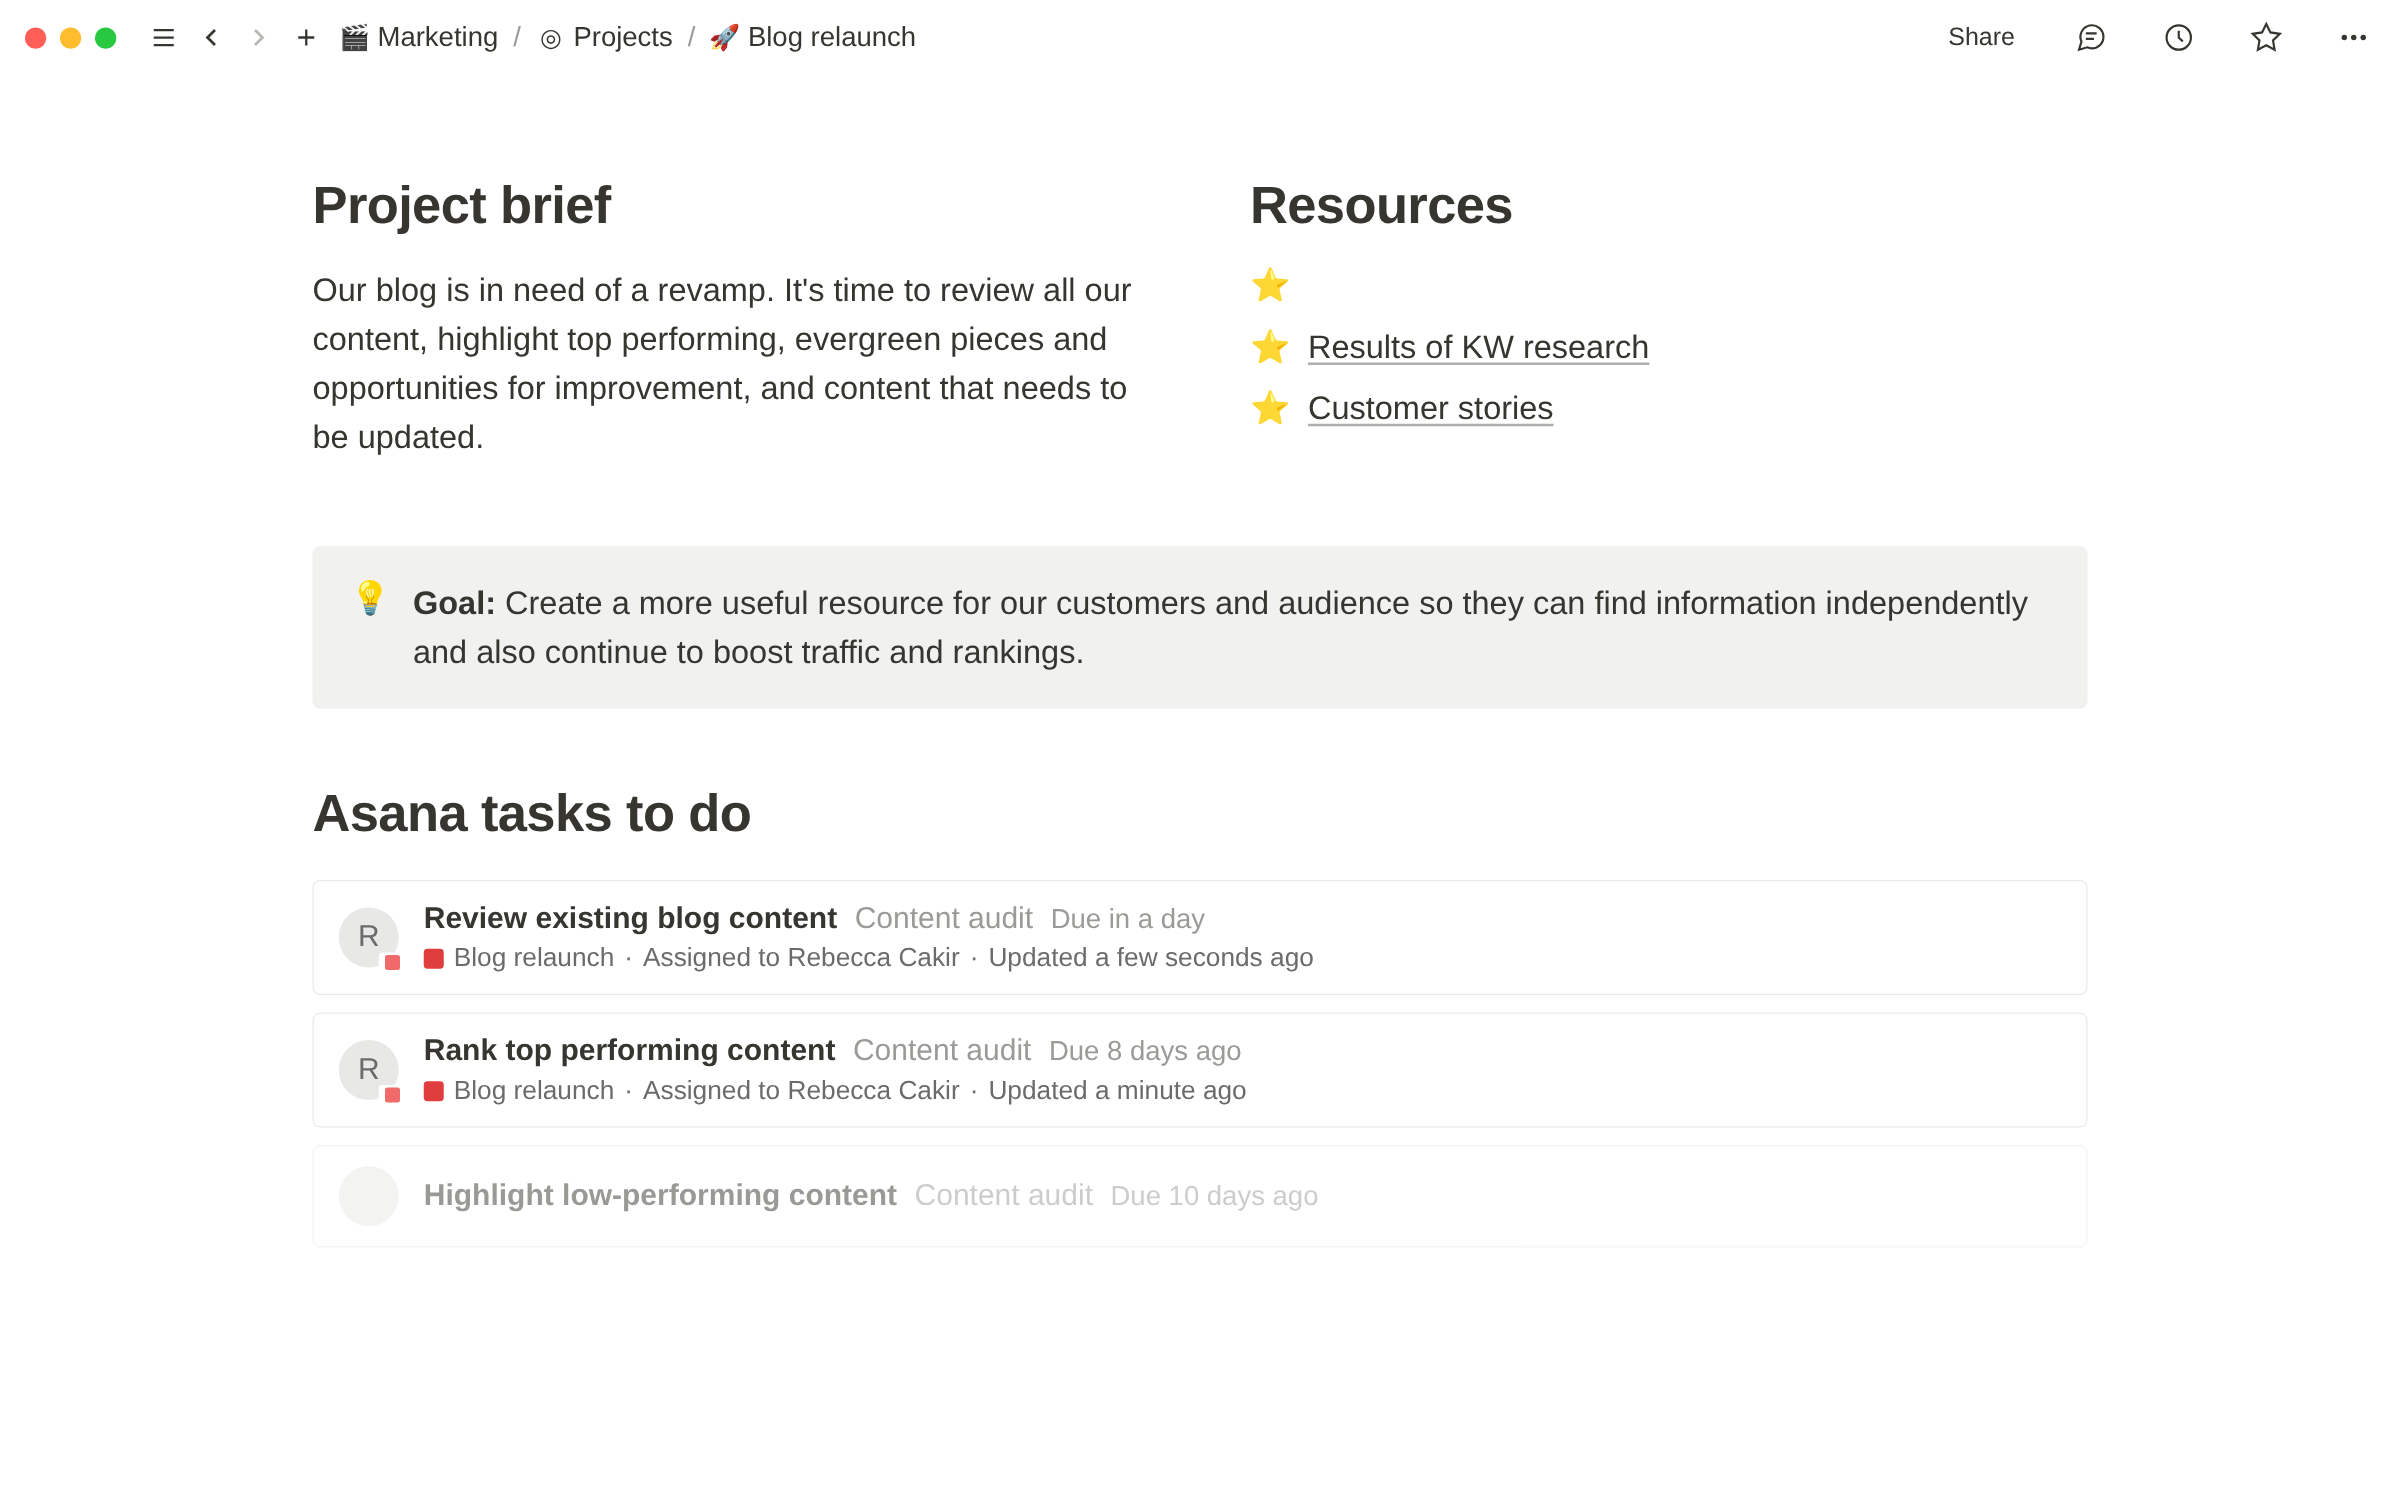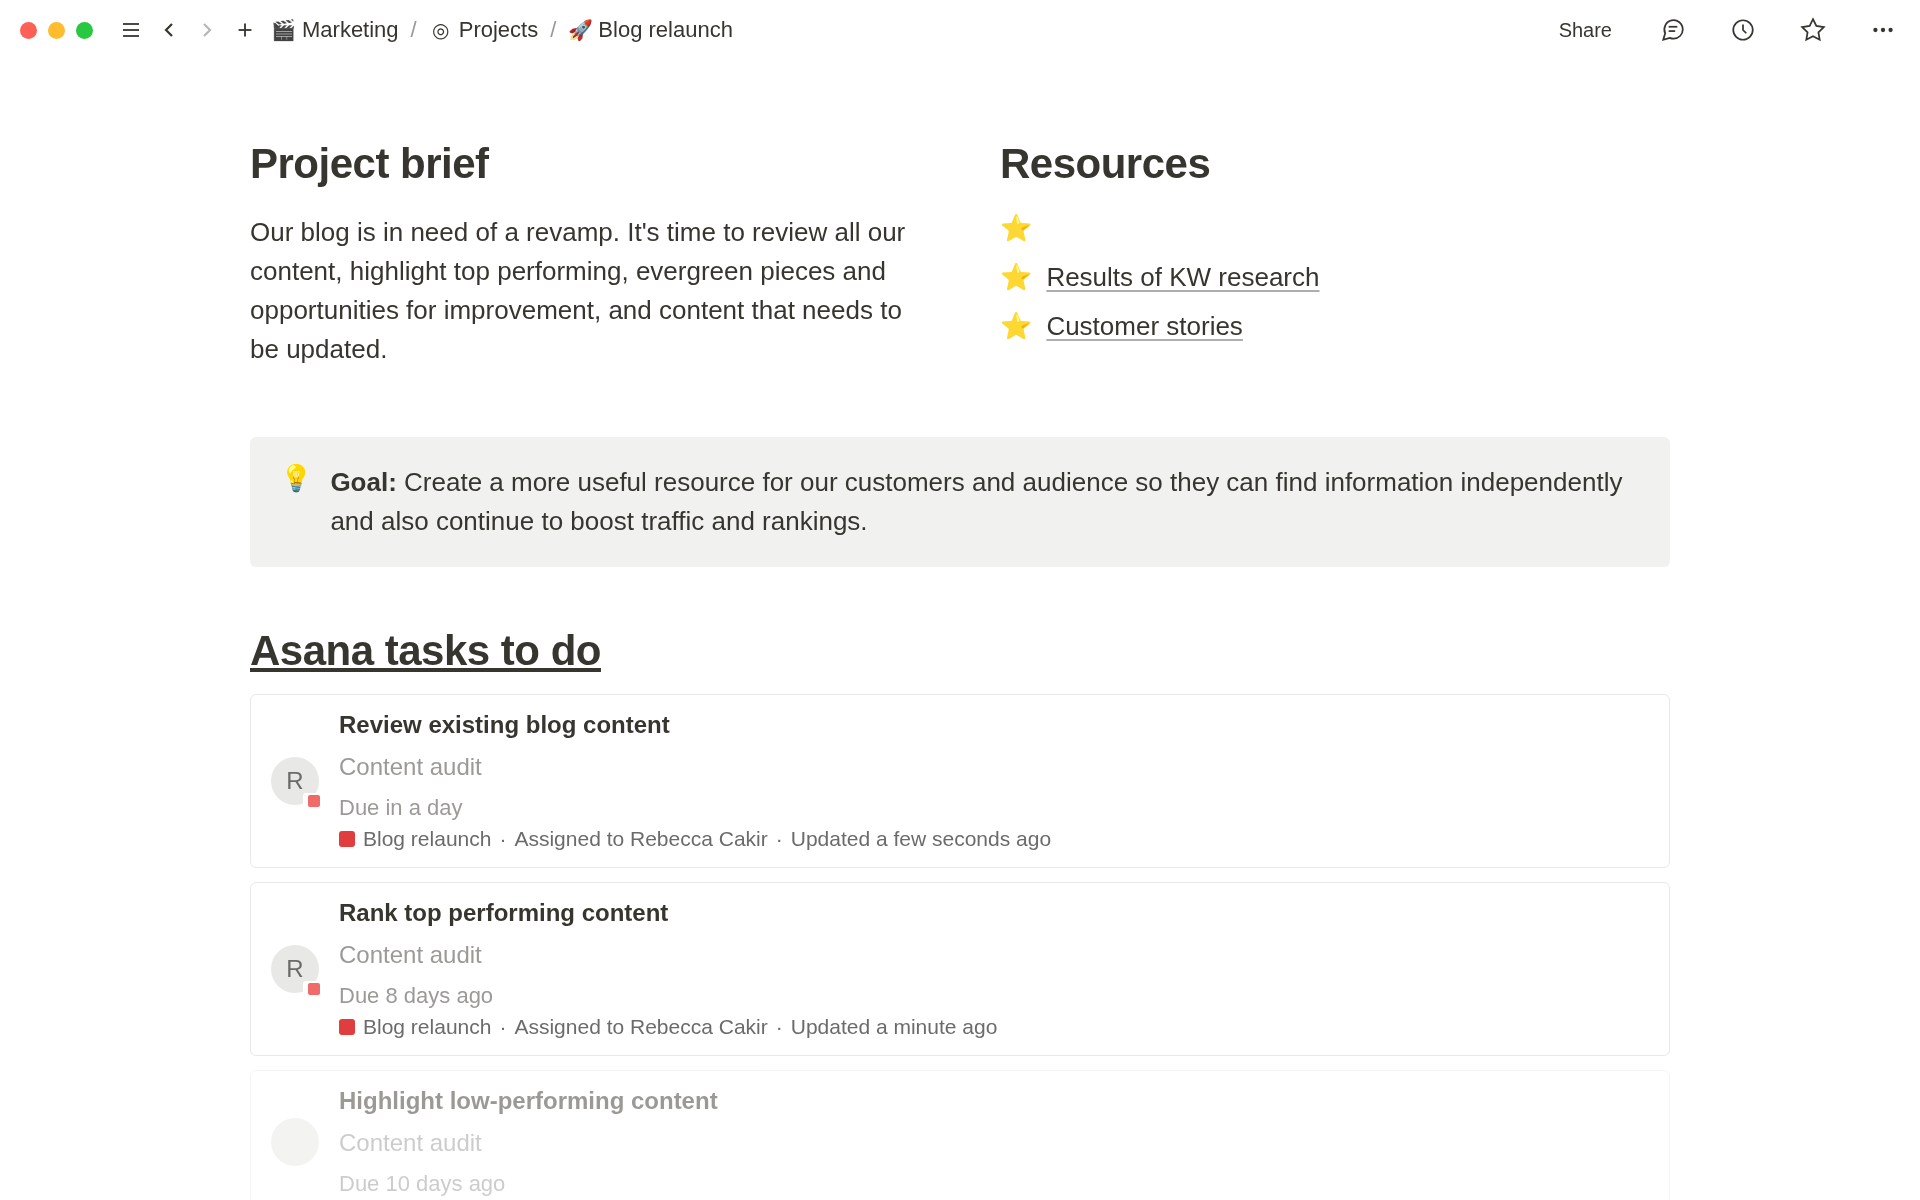--- a/index.html
+++ b/index.html
@@ -61,37 +61,37 @@
       gap: 18px;
       background: #f1f1ef;
       border-radius: 6px;
       padding: 26px 30px;
       margin-bottom: 60px;
     }
     .callout .bulb { font-size: 26px; }
     .callout .text { font-size: 26px; line-height: 1.5; color:#37352f; }
     .callout .text b { font-weight: 700; }
 
-    .task-section h1 { margin-bottom: 19px; text-decoration: underline; }
+    .task-section h1 { margin-bottom: 29px; }
     .task-card {
       border: 1px solid #e9e9e7;
       border-radius: 6px;
       padding: 16px 20px;
       display:flex;
       align-items:center;
       gap: 20px;
       margin-bottom: 14px;
       cursor:pointer;
     }
     .avatar-wrap { position:relative; }
     .avatar { width:48px; height:48px; border-radius:50%; background:#e8e8e6; display:flex; align-items:center; justify-content:center; font-size:24px; color:#6b6b6b; }
     .asana-badge { position:absolute; bottom:-4px; right:-6px; background:#fff; border-radius:3px; padding:1px; width:22px; height:16px; display:flex; align-items:center; justify-content:center; font-size:10px; }
     .asana-badge .square { width:12px; height:12px; background:#f06a6a; border-radius:2px; }
     .task-body { flex:1; }
-    .task-line1 { display:flex; align-items:baseline; gap: 14px; font-size:24px;flex-direction:column; }
+    .task-line1 { display:flex; align-items:baseline; gap: 14px; font-size:24px; }
     .task-title { font-weight:600; color:#37352f; }
     .task-category { color:#9b9a97; }
     .task-due { color:#9b9a97; font-size:22px; }
     .task-line2 { display:flex; align-items:center; gap: 8px; font-size:21px; color:#6b6b6b; margin-top:6px; }
     .task-line2 .proj-chip { width:16px; height:16px; background:#e03e3e; border-radius:3px; }
   </style>
 </head>
 <body>
 
 <div class="topbar">

